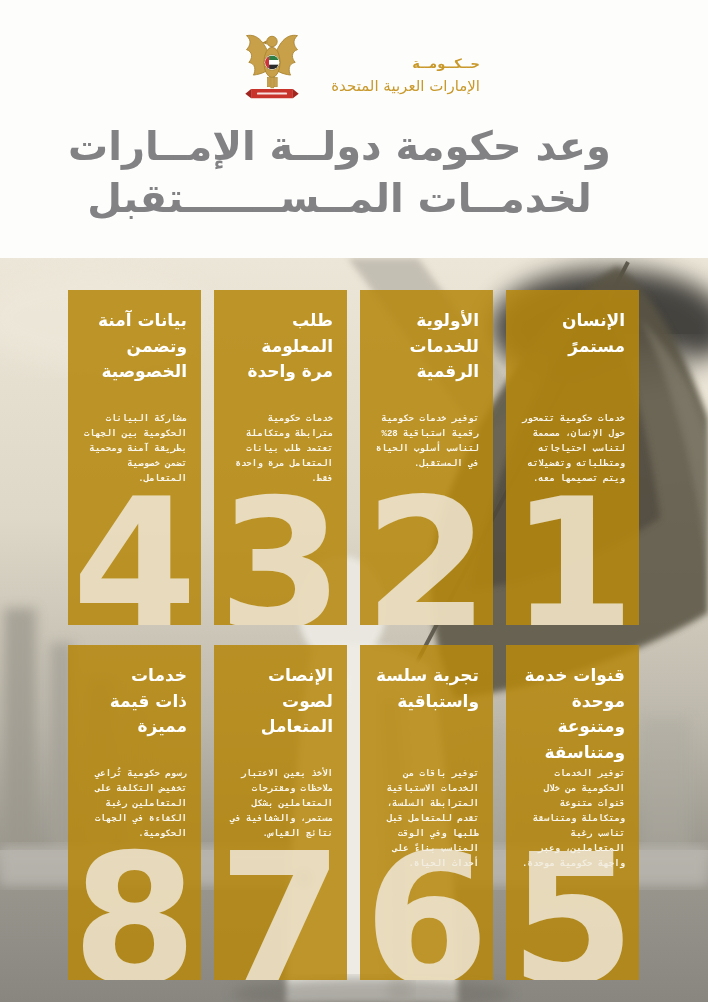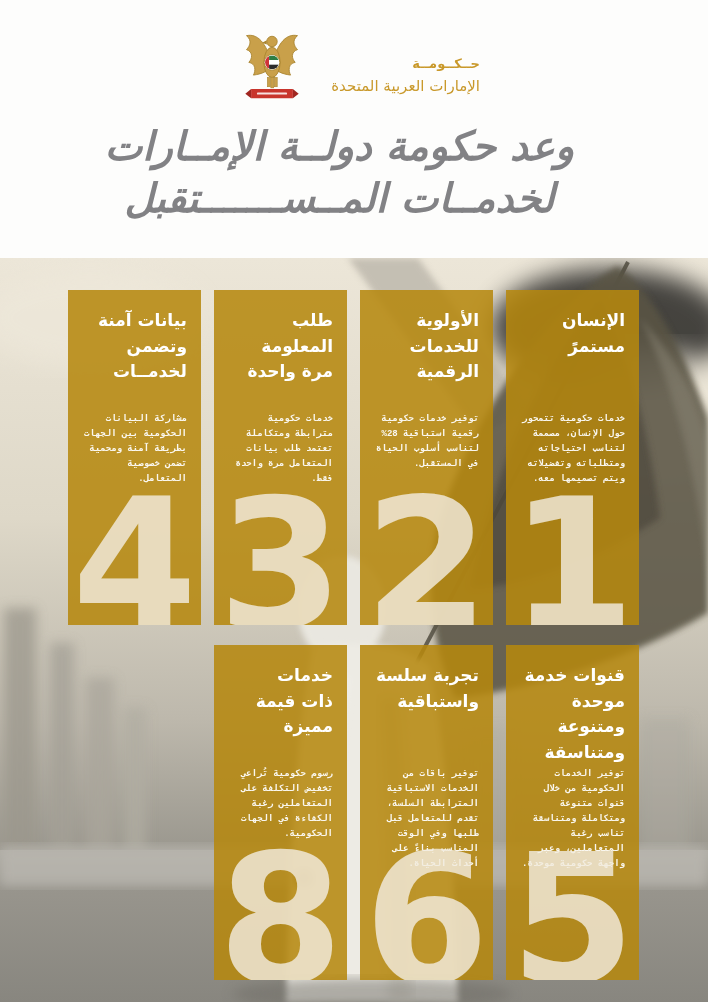--- a/index.html
+++ b/index.html
@@ -8,21 +8,21 @@
     background:#fdfdfc;font-family:"DejaVu Sans",sans-serif;
   }
   
   .emblem{position:absolute;left:243px;top:26px;width:58px;height:82px;}
   .gov-text{position:absolute;left:310px;top:56px;width:170px;text-align:right;}
   .gov-word{font-size:13px;font-weight:bold;color:#c9992b;line-height:16px;}
   .gov-country{font-size:15px;font-weight:normal;color:#c9992b;line-height:20px;margin-top:4px;}
   .page-title{
     position:absolute;left:0;top:120px;width:679px;text-align:center;
     font-size:40px;line-height:52px;font-weight:bold;color:#828285;
-    white-space:pre-line;direction:rtl;font-style:italic;
+    white-space:pre-line;direction:rtl;
   }
   
   .photo{position:absolute;left:0;top:258px;width:708px;height:744px;}
   
   .grid{
     position:absolute;left:68px;top:290px;width:571px;height:690px;
     display:grid;grid-template-columns:repeat(4,133px);grid-auto-rows:335px;
     column-gap:13px;row-gap:20px;direction:rtl;
   }
   .card{
@@ -171,41 +171,48 @@
       <div class="card-title">طلب
 المعلومة
 مرة واحدة</div>
       <div class="card-body">خدمات حكومية مترابطة ومتكاملة تعتمد طلب بيانات المتعامل مرة واحدة فقط.</div>
       <div class="card-num">3</div>
     </div>
 
     <div class="card">
       <div class="card-title">بيانات آمنة
 وتضمن
-لخدمــات</div>
+الخصوصية</div>
       <div class="card-body">مشاركة البيانات الحكومية بين الجهات بطريقة آمنة ومحمية تضمن خصوصية المتعامل.</div>
       <div class="card-num">4</div>
     </div>
 
     <div class="card">
       <div class="card-title">قنوات خدمة
 موحدة
 ومتنوعة
 ومتناسقة</div>
       <div class="card-body">توفير الخدمات الحكومية من خلال قنوات متنوعة ومتكاملة ومتناسقة تناسب رغبة المتعاملين، وعبر واجهة حكومية موحدة.</div>
       <div class="card-num">5</div>
     </div>
 
     <div class="card">
       <div class="card-title">تجربة سلسة
 واستباقية</div>
       <div class="card-body">توفير باقات من الخدمات الاستباقية المترابطة السلسة، تقدم للمتعامل قبل طلبها وفي الوقت المناسب بناءً على أحداث الحياة.</div>
       <div class="card-num">6</div>
     </div>
 
+    <div class="card">
+      <div class="card-title">الإنصات
+لصوت
+المتعامل</div>
+      <div class="card-body">الأخذ بعين الاعتبار ملاحظات ومقترحات المتعاملين بشكل مستمر، والشفافية في نتائج القياس.</div>
+      <div class="card-num">7</div>
+    </div>
 
     <div class="card">
       <div class="card-title">خدمات
 ذات قيمة
 مميزة</div>
       <div class="card-body">رسوم حكومية تُراعي تخفيض التكلفة على المتعاملين رغبة الكفاءة في الجهات الحكومية.</div>
       <div class="card-num">8</div>
     </div>
 
   </div>

